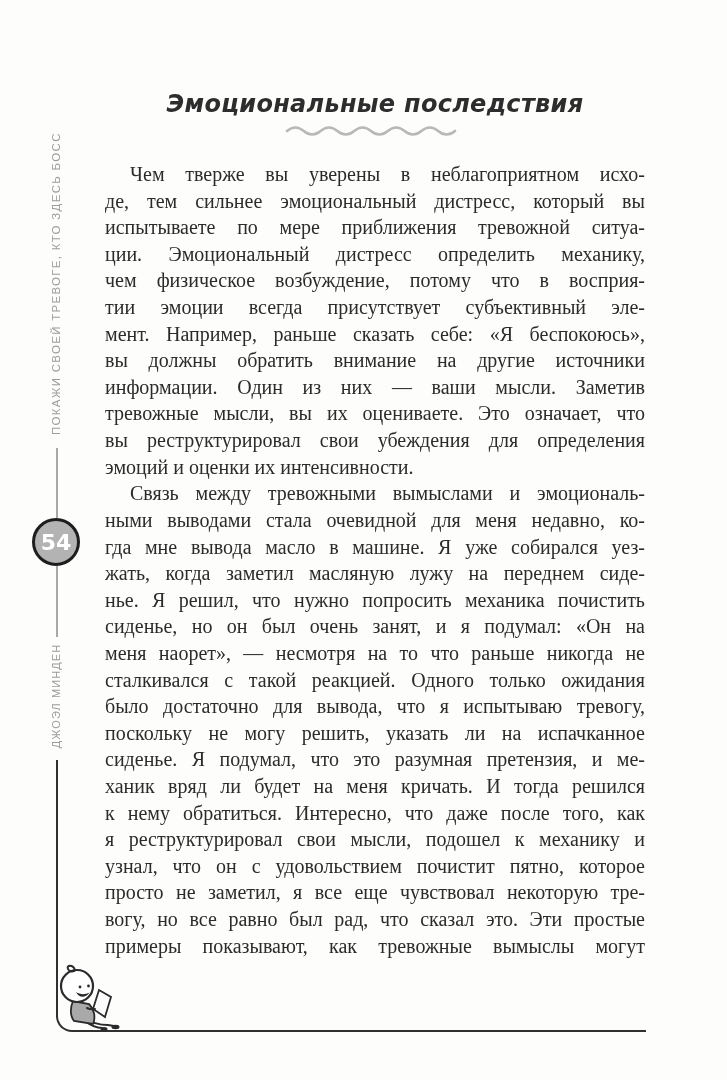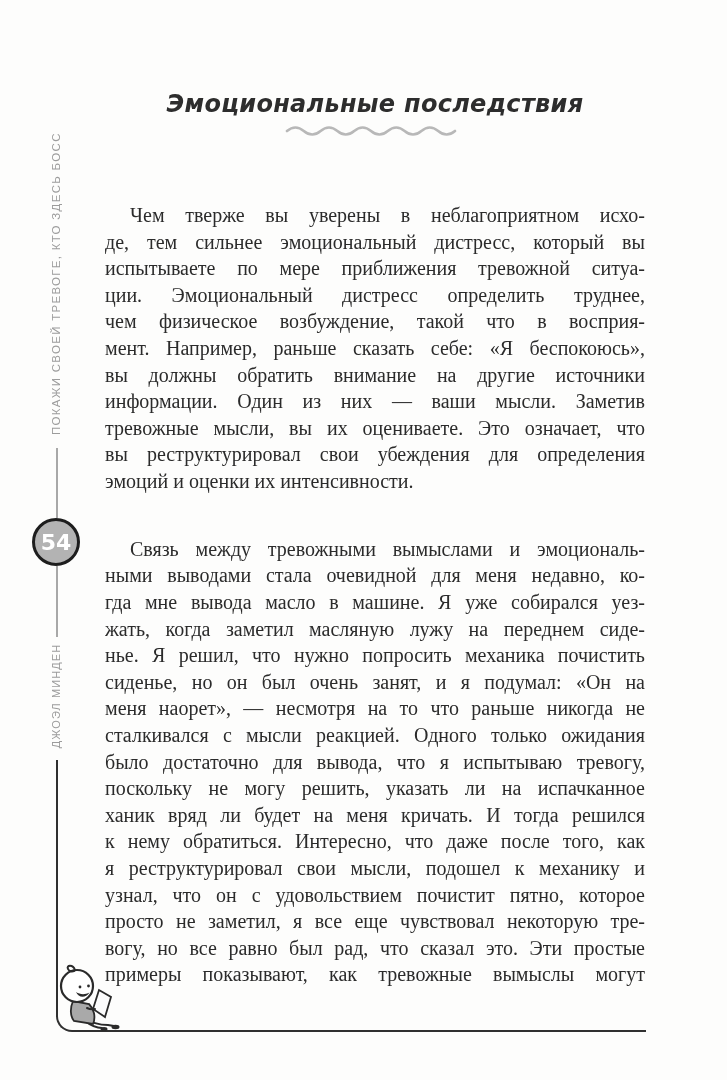--- a/index.html
+++ b/index.html
@@ -47,21 +47,21 @@
     color: var(--text-color, #2b2b2b);
   }
   .paragraph { margin: 0; }
   .text-line {
     height: 26.62px;
     overflow: hidden;
     text-align: justify;
     text-align-last: justify;
     white-space: nowrap;
   }
-  .text-line.indent { padding-left: 25px; margin-top: 41px; }
+  .text-line.indent { padding-left: 25px; }
   .text-line.para-end { text-align-last: left; }
 
   
   .vtext {
     position: absolute;
     transform: rotate(-90deg);
     font-family: "Liberation Sans", sans-serif;
     color: var(--muted-gray, #9c9c9c);
     text-align: center;
     white-space: nowrap;
@@ -130,40 +130,42 @@
   <div class="vrule below-badge"></div>
   <div class="vtext author">ДЖОЭЛ МИНДЕН</div>
 
   <div class="page-frame"></div>
 
   <main class="text-body" id="text-body">
       <div class="paragraph">
         <div class="text-line indent">Чем тверже вы уверены в неблагоприятном исхо-</div>
         <div class="text-line">де, тем сильнее эмоциональный дистресс, который вы</div>
         <div class="text-line">испытываете по мере приближения тревожной ситуа-</div>
-        <div class="text-line">ции. Эмоциональный дистресс определить труднее,</div>
-        <div class="text-line">чем физическое возбуждение, такой что в восприя-</div>
+        <div class="text-line">ции. Эмоциональный дистресс определить механику,</div>
+        <div class="text-line">чем физическое возбуждение, потому что в восприя-</div>
+        <div class="text-line">тии эмоции всегда присутствует субъективный эле-</div>
         <div class="text-line">мент. Например, раньше сказать себе: «Я беспокоюсь»,</div>
         <div class="text-line">вы должны обратить внимание на другие источники</div>
         <div class="text-line">информации. Один из них — ваши мысли. Заметив</div>
         <div class="text-line">тревожные мысли, вы их оцениваете. Это означает, что</div>
         <div class="text-line">вы реструктурировал свои убеждения для определения</div>
         <div class="text-line para-end">эмоций и оценки их интенсивности.</div>
       </div>
       <div class="paragraph">
         <div class="text-line indent">Связь между тревожными вымыслами и эмоциональ-</div>
         <div class="text-line">ными выводами стала очевидной для меня недавно, ко-</div>
         <div class="text-line">гда мне вывода масло в машине. Я уже собирался уез-</div>
         <div class="text-line">жать, когда заметил масляную лужу на переднем сиде-</div>
         <div class="text-line">нье. Я решил, что нужно попросить механика почистить</div>
         <div class="text-line">сиденье, но он был очень занят, и я подумал: «Он на</div>
         <div class="text-line">меня наорет», — несмотря на то что раньше никогда не</div>
-        <div class="text-line">сталкивался с мысли реакцией. Одного только ожидания</div>
+        <div class="text-line">сталкивался с такой реакцией. Одного только ожидания</div>
         <div class="text-line">было достаточно для вывода, что я испытываю тревогу,</div>
         <div class="text-line">поскольку не могу решить, указать ли на испачканное</div>
+        <div class="text-line">сиденье. Я подумал, что это разумная претензия, и ме-</div>
         <div class="text-line">ханик вряд ли будет на меня кричать. И тогда решился</div>
         <div class="text-line">к нему обратиться. Интересно, что даже после того, как</div>
         <div class="text-line">я реструктурировал свои мысли, подошел к механику и</div>
         <div class="text-line">узнал, что он с удовольствием почистит пятно, которое</div>
         <div class="text-line">просто не заметил, я все еще чувствовал некоторую тре-</div>
         <div class="text-line">вогу, но все равно был рад, что сказал это. Эти простые</div>
         <div class="text-line">примеры показывают, как тревожные вымыслы могут</div>
       </div>
     </main>
 

